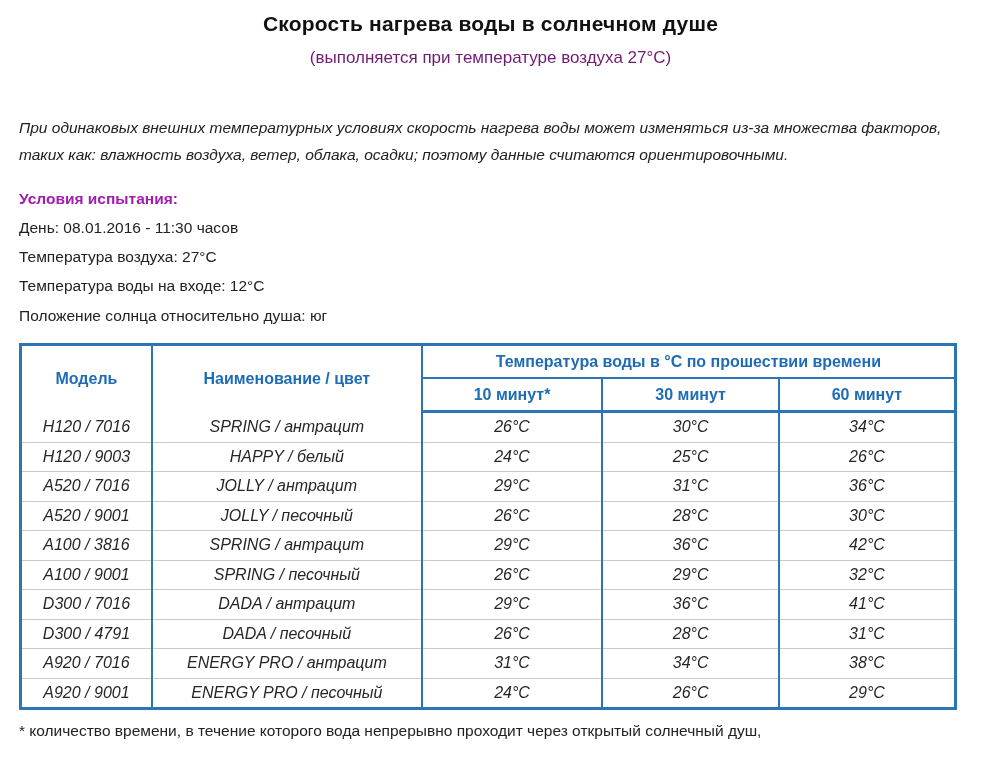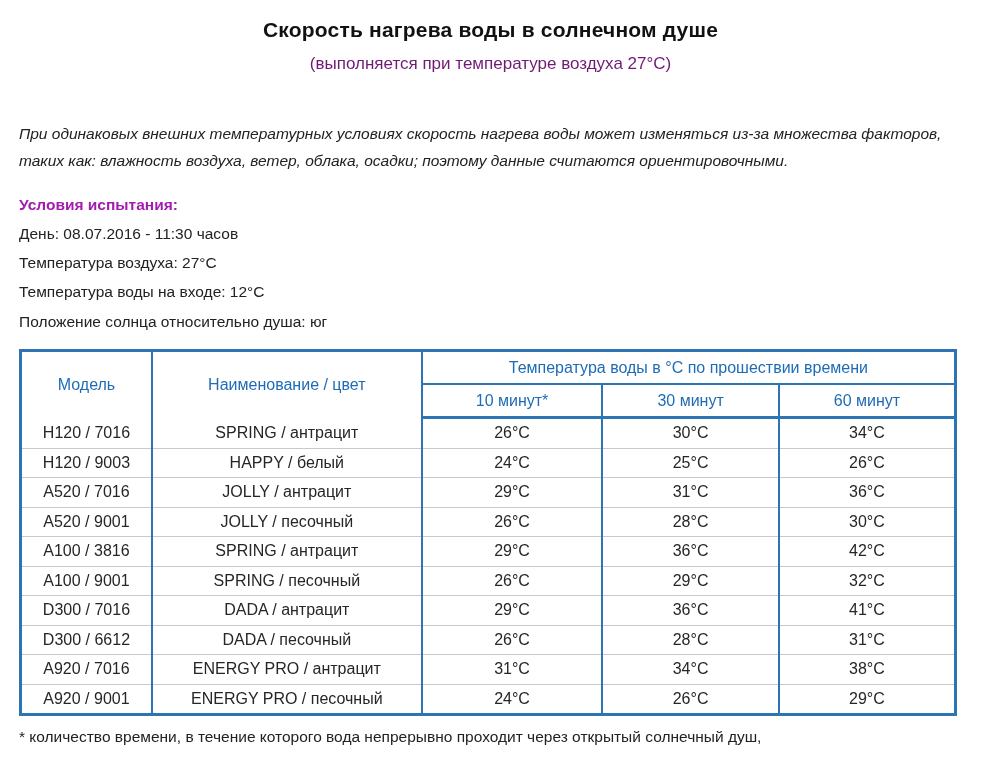--- a/index.html
+++ b/index.html
@@ -4,21 +4,21 @@
 <style>
   html,body{margin:0;padding:0;background:#ffffff;}
   body{
     width:981px;height:768px;
     font-family:"Liberation Sans","DejaVu Sans",sans-serif;
     color:#1f1f1f;position:relative;overflow:hidden;
   }
   .page{padding:10px 19px 0 19px;}
   .title{
     text-align:center;font-size:21px;font-weight:bold;color:#111;
-    margin:6px 0 0 0;line-height:28px;letter-spacing:.2px;
+    margin:0 0 0 0;line-height:28px;letter-spacing:.2px;
   }
   .subtitle{
     text-align:center;font-size:17px;color:#701a75;margin:8px 0 0 0;line-height:24px;
   }
   .intro{
     margin-top:44px;font-size:15.5px;line-height:27px;color:#222;font-style:italic;
   }
   .cond-heading{
     margin:2px 0 0 0;font-size:15.5px;font-weight:bold;line-height:29px;color:#a21caf;
   }
@@ -27,50 +27,50 @@
     border-collapse:collapse;table-layout:fixed;
     width:938px;margin-top:13px;
     border:3px solid #2d74b5;
   }
   table.temps col.c-model{width:131px;}
   table.temps col.c-name{width:269px;}
   table.temps col.c-t10{width:180px;}
   table.temps col.c-t30{width:176px;}
   table.temps col.c-t60{width:176px;}
   table.temps th{
-    color:#1e6cb5;font-weight:normal;font-size:16px;text-align:center;
+    color:#1e6cb5;font-weight:bold;font-size:16px;text-align:center;
     border-left:2px solid #2d74b5;border-right:2px solid #2d74b5;
     padding:0;
   }
   th.group-head{height:31px;border-bottom:2px solid #2d74b5;}
   th.sub-head{height:31px;}
   th.span-head{height:62px;}
   tr.header-bottom th{border-bottom:3px solid #2d74b5;}
   table.temps td{
     font-size:16px;color:#262626;text-align:center;height:28.5px;
     border-left:2px solid #2d74b5;border-right:2px solid #2d74b5;
-    border-top:1px solid #c9c9c9;padding:0;
+    border-top:1px solid #c9c9c9;padding:0;font-style:italic;
   }
   table.temps tr.first-body td{border-top:none;}
   .footnote{
     margin:7px 0 0 0;font-size:15.5px;line-height:27px;color:#222;
   }
 </style>
 </head>
 <body>
 
 <div class="page">
 
   <h1 class="title">Скорость нагрева воды в солнечном душе</h1>
   <p class="subtitle">(выполняется при температуре воздуха 27°С)</p>
 
   <p class="intro">При одинаковых внешних температурных условиях скорость нагрева воды может изменяться из-за множества факторов, таких как: влажность воздуха, ветер, облака, осадки; поэтому данные считаются ориентировочными.</p>
 
   <p class="cond-heading">Условия испытания:</p>
-  <p class="cond-line">День: 08.07.2016 - 11:30 часов</p>
+  <p class="cond-line">День: 08.01.2016 - 11:30 часов</p>
   <p class="cond-line">Температура воздуха: 27°С</p>
   <p class="cond-line">Температура воды на входе: 12°С</p>
   <p class="cond-line">Положение солнца относительно душа: юг</p>
 
   <table class="temps">
     <colgroup>
       <col class="c-model">
         <col class="c-name">
         <col class="c-t10">
         <col class="c-t30">
@@ -132,21 +132,21 @@
         <td>32°С</td>
       </tr>
       <tr>
         <td>D300 / 7016</td>
         <td>DADA / антрацит</td>
         <td>29°С</td>
         <td>36°С</td>
         <td>41°С</td>
       </tr>
       <tr>
-        <td>D300 / 6612</td>
+        <td>D300 / 4791</td>
         <td>DADA / песочный</td>
         <td>26°С</td>
         <td>28°С</td>
         <td>31°С</td>
       </tr>
       <tr>
         <td>A920 / 7016</td>
         <td>ENERGY PRO / антрацит</td>
         <td>31°С</td>
         <td>34°С</td>

